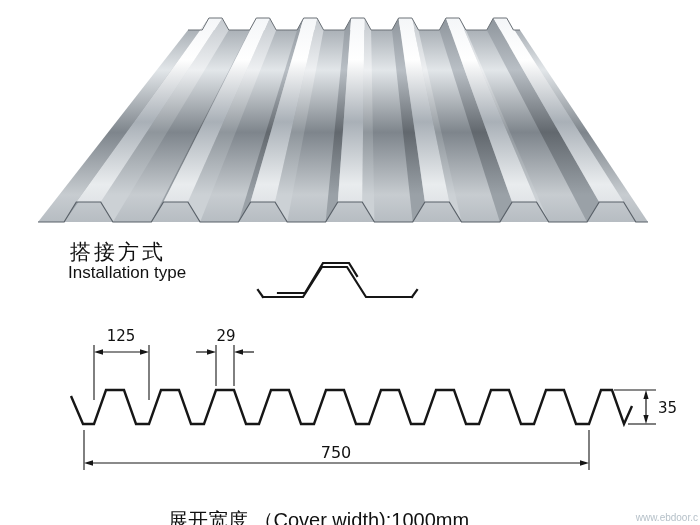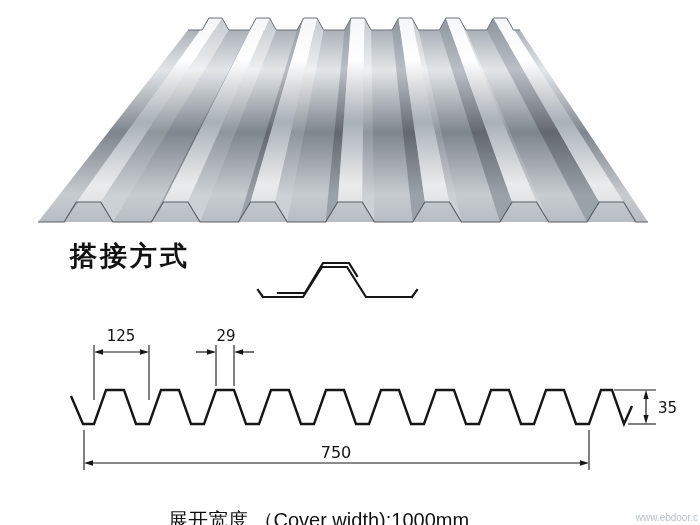--- a/index.html
+++ b/index.html
@@ -1,21 +1,21 @@
 <!DOCTYPE html>
 <html><head>
 <meta charset="utf-8">
 <style>
   html,body{margin:0;padding:0;background:#ffffff;}
   .canvas{
     position:relative;width:700px;height:525px;background:#ffffff;overflow:hidden;
     font-family:"Liberation Sans","DejaVu Sans",sans-serif;color:#111;
   }
   .abs{position:absolute;}
-  #label-cn{left:70px;top:238px;font-size:27px;font-weight:700;letter-spacing:3px;}
+  #label-cn{left:70px;top:238px;font-size:21px;font-weight:400;letter-spacing:3px;}
   #label-en{left:68px;top:263px;font-size:17px;font-weight:500;}
   #caption{left:0;top:491px;width:637px;text-align:center;font-size:20px;font-weight:500;margin-top:16px;}
   #watermark{right:2px;bottom:2px;font-size:10px;color:#b6c1c9;}
   svg text{font-family:"DejaVu Sans","Liberation Sans",sans-serif;font-size:15px;fill:#111;}
   svg text.dim-big{font-size:16px;}
 </style>
 </head>
 <body>
 
 <div class="canvas">
@@ -146,15 +146,16 @@
         <line x1="589" y1="430" x2="589" y2="470"></line>
         <line x1="87" y1="463" x2="586" y2="463" stroke-width="1.2"></line>
         <polygon points="84,463 93,460.3 93,465.7" stroke="none"></polygon>
         <polygon points="589,463 580,460.3 580,465.7" stroke="none"></polygon>
         <text class="dim-big" x="336" y="458" text-anchor="middle" stroke="none">750</text>
       </g>
     </g>
   </svg>
 
   <div class="abs" id="label-cn">搭接方式</div>
+  <div class="abs" id="label-en">Installation type</div>
   <div class="abs" id="caption">展开宽度 （Cover width):1000mm</div>
   <div class="abs" id="watermark">www.ebdoor.c</div>
 </div>
 
 </body></html>

